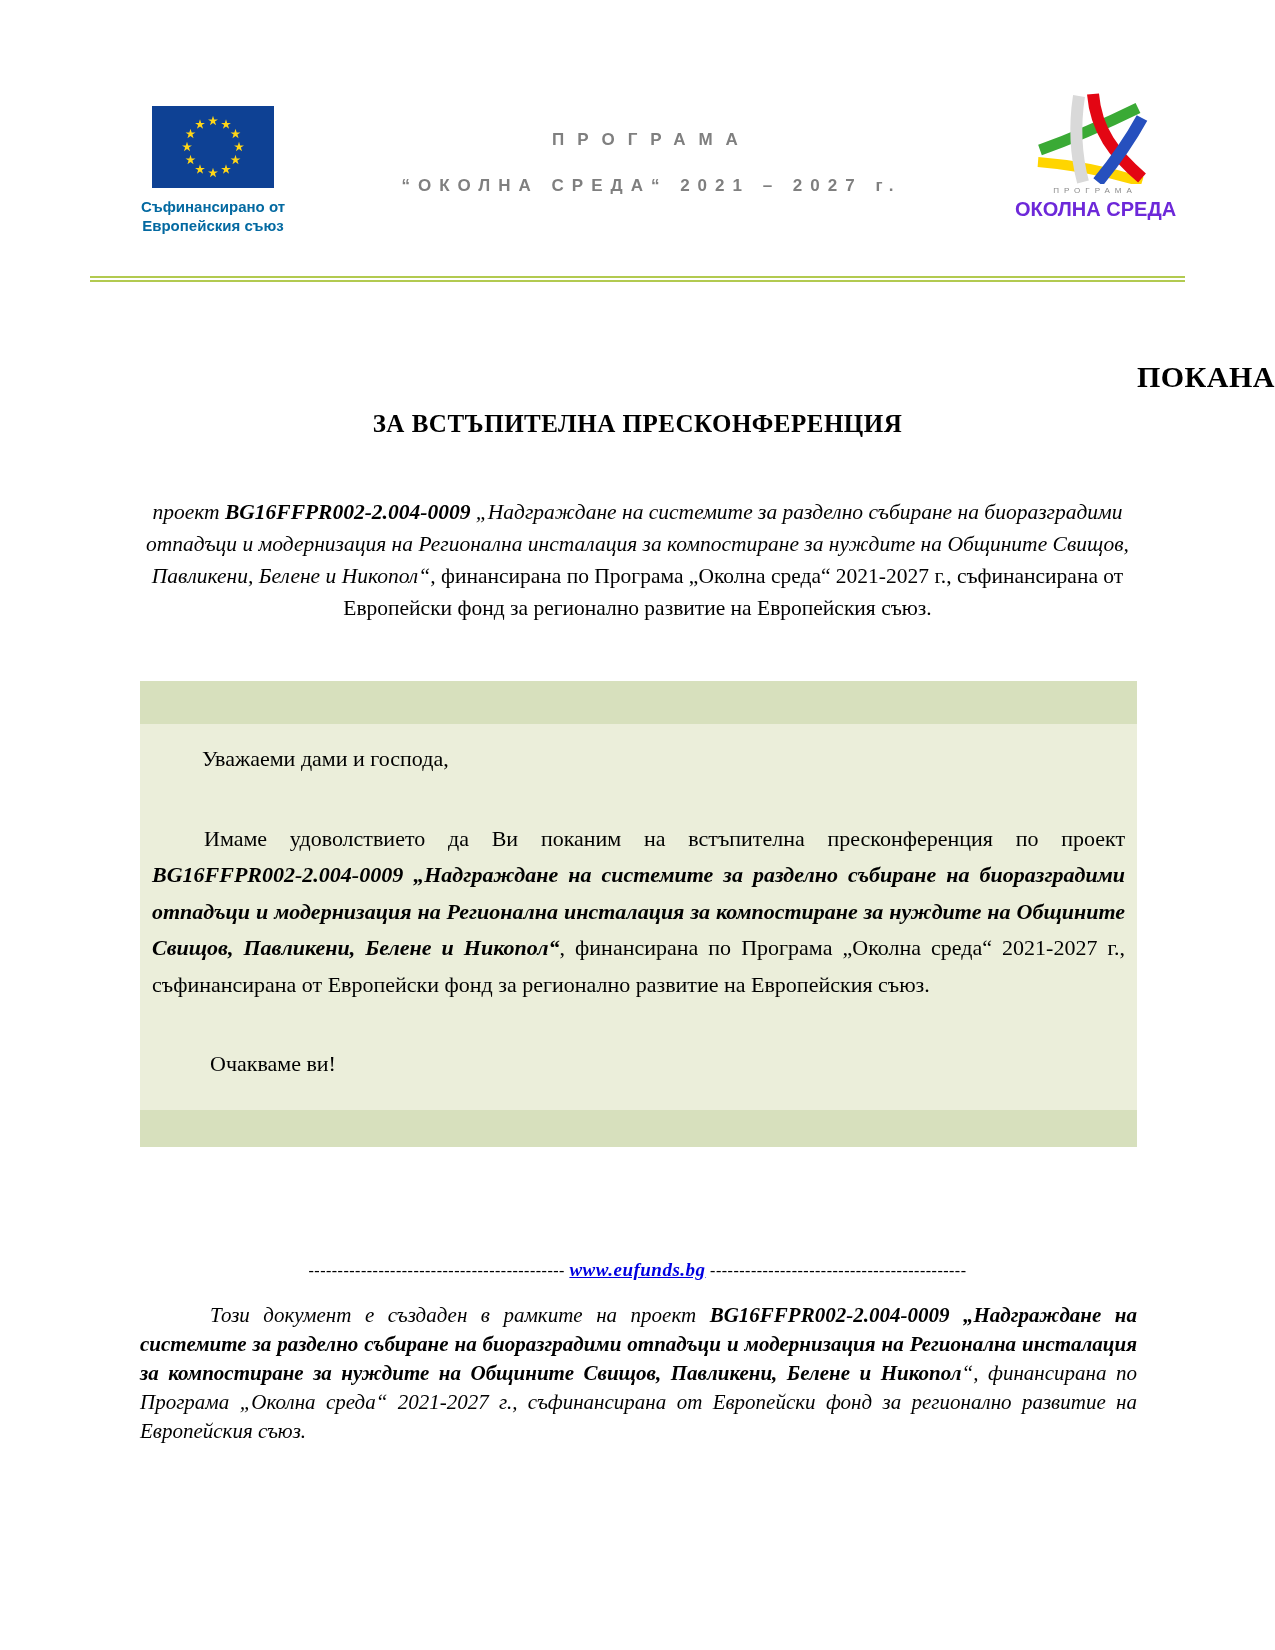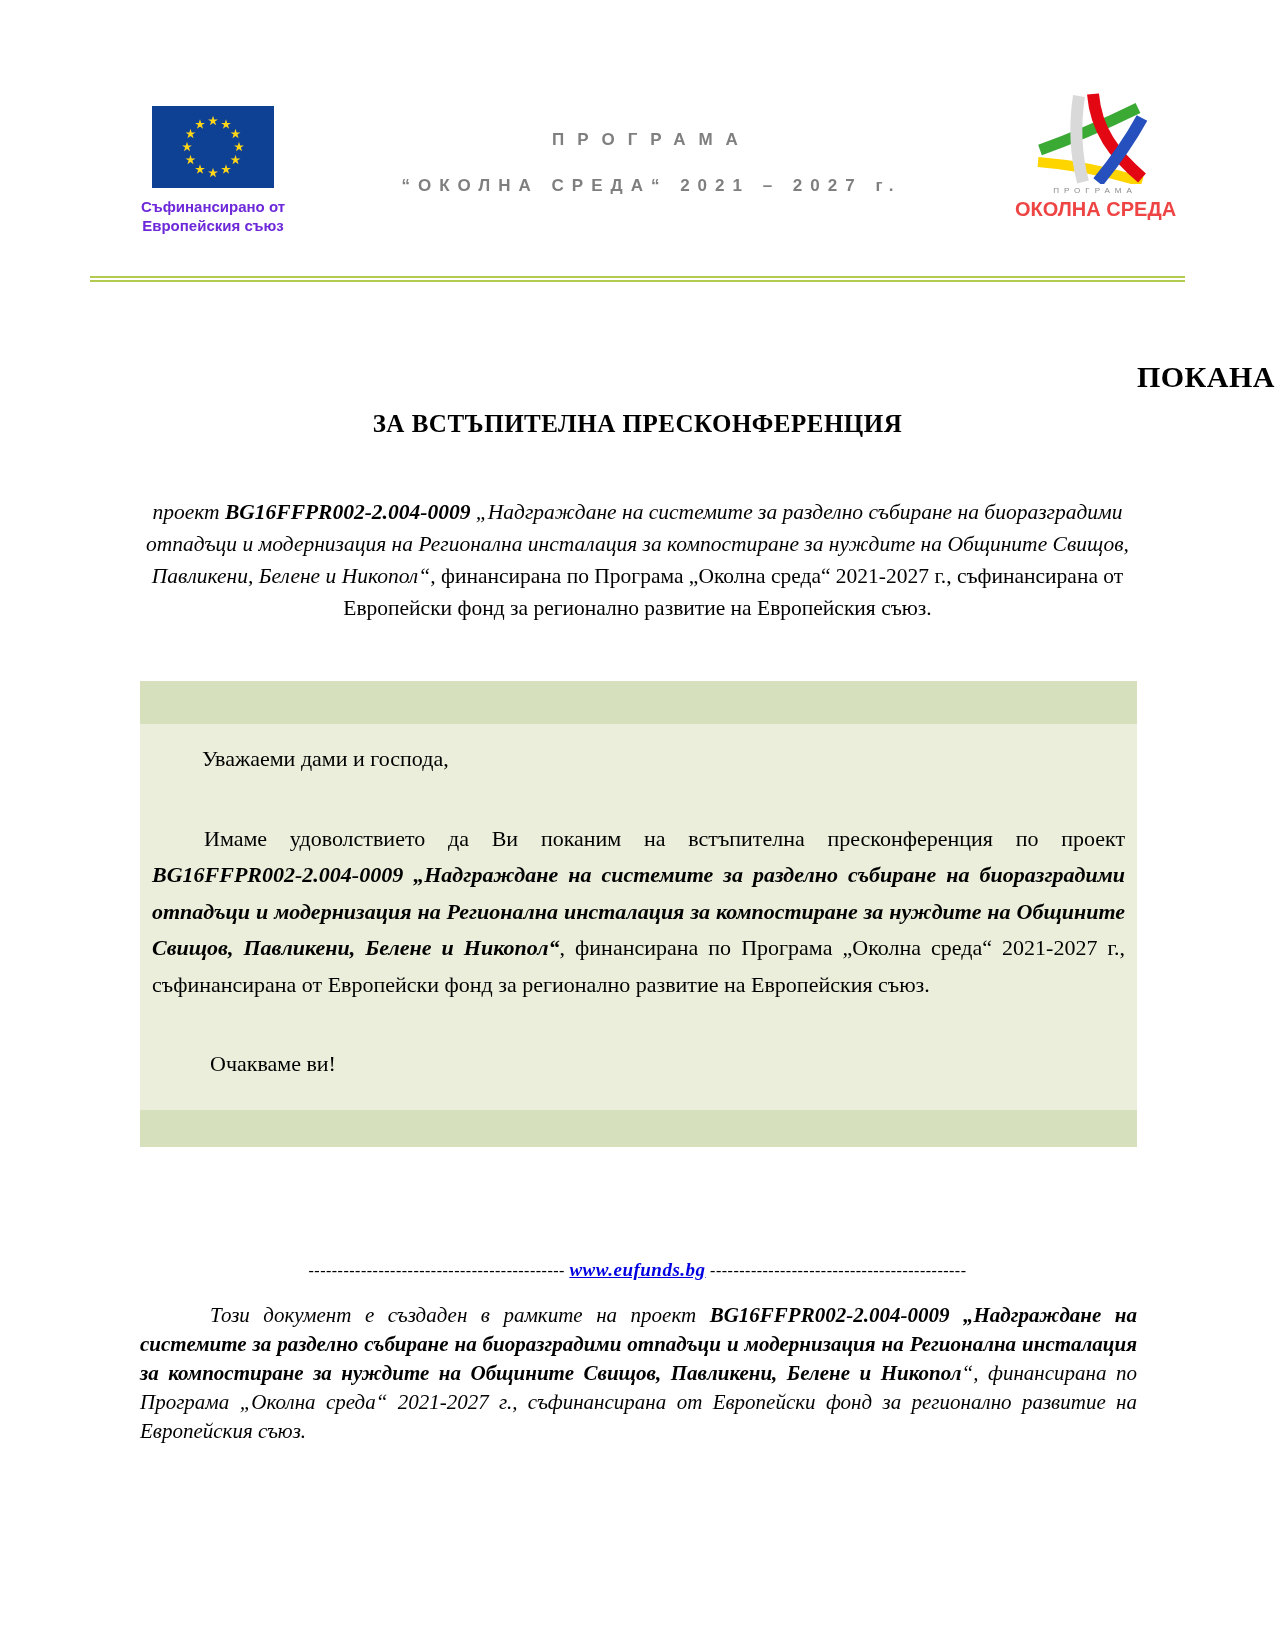--- a/index.html
+++ b/index.html
@@ -18,42 +18,42 @@
     display: flex;
     justify-content: space-between;
     align-items: flex-start;
     padding: 92px 100px 0 138px;
   }
   .eu-block { width: 150px; text-align: center; }
   .eu-flag { display:block; margin: 14px auto 10px; }
   .eu-caption {
     font-family: "Liberation Sans", sans-serif;
     font-weight: bold; font-size: 15px; line-height: 1.25;
-    color: #6d28d9;
+    color: #0369a1;
   }
   .center-head {
     margin-top: 38px;
     text-align: center;
     font-family: "Liberation Sans", sans-serif;
     font-weight: bold;
     color: #7f7f7f;
     flex: 1;
     padding: 0 20px;
   }
   .center-head .line1 { font-size: 17px; letter-spacing: 13px; }
   .center-head .line2 { font-size: 17px; letter-spacing: 8px; margin-top: 26px; white-space: nowrap; }
   .prog-logo { width: 160px; text-align: center; }
   .prog-logo svg { display: block; margin: 0 auto; }
   .prog-logo .small {
     font-family: "Liberation Sans", sans-serif;
     font-size: 8px; letter-spacing: 5px; color: #8a8a8a; margin-top: 2px;
   }
   .prog-logo .big {
     font-family: "Liberation Sans", sans-serif;
-    font-size: 20px; font-weight: bold; color: #ef4444; margin-top: 3px;
+    font-size: 20px; font-weight: bold; color: #6d28d9; margin-top: 3px;
     white-space: nowrap;
   }
 
   
   .double-rule {
     margin: 40px 90px 0 90px;
     height: 6px;
     border-top: 2px solid #b2ca50;
     border-bottom: 2px solid #b2ca50;
   }

